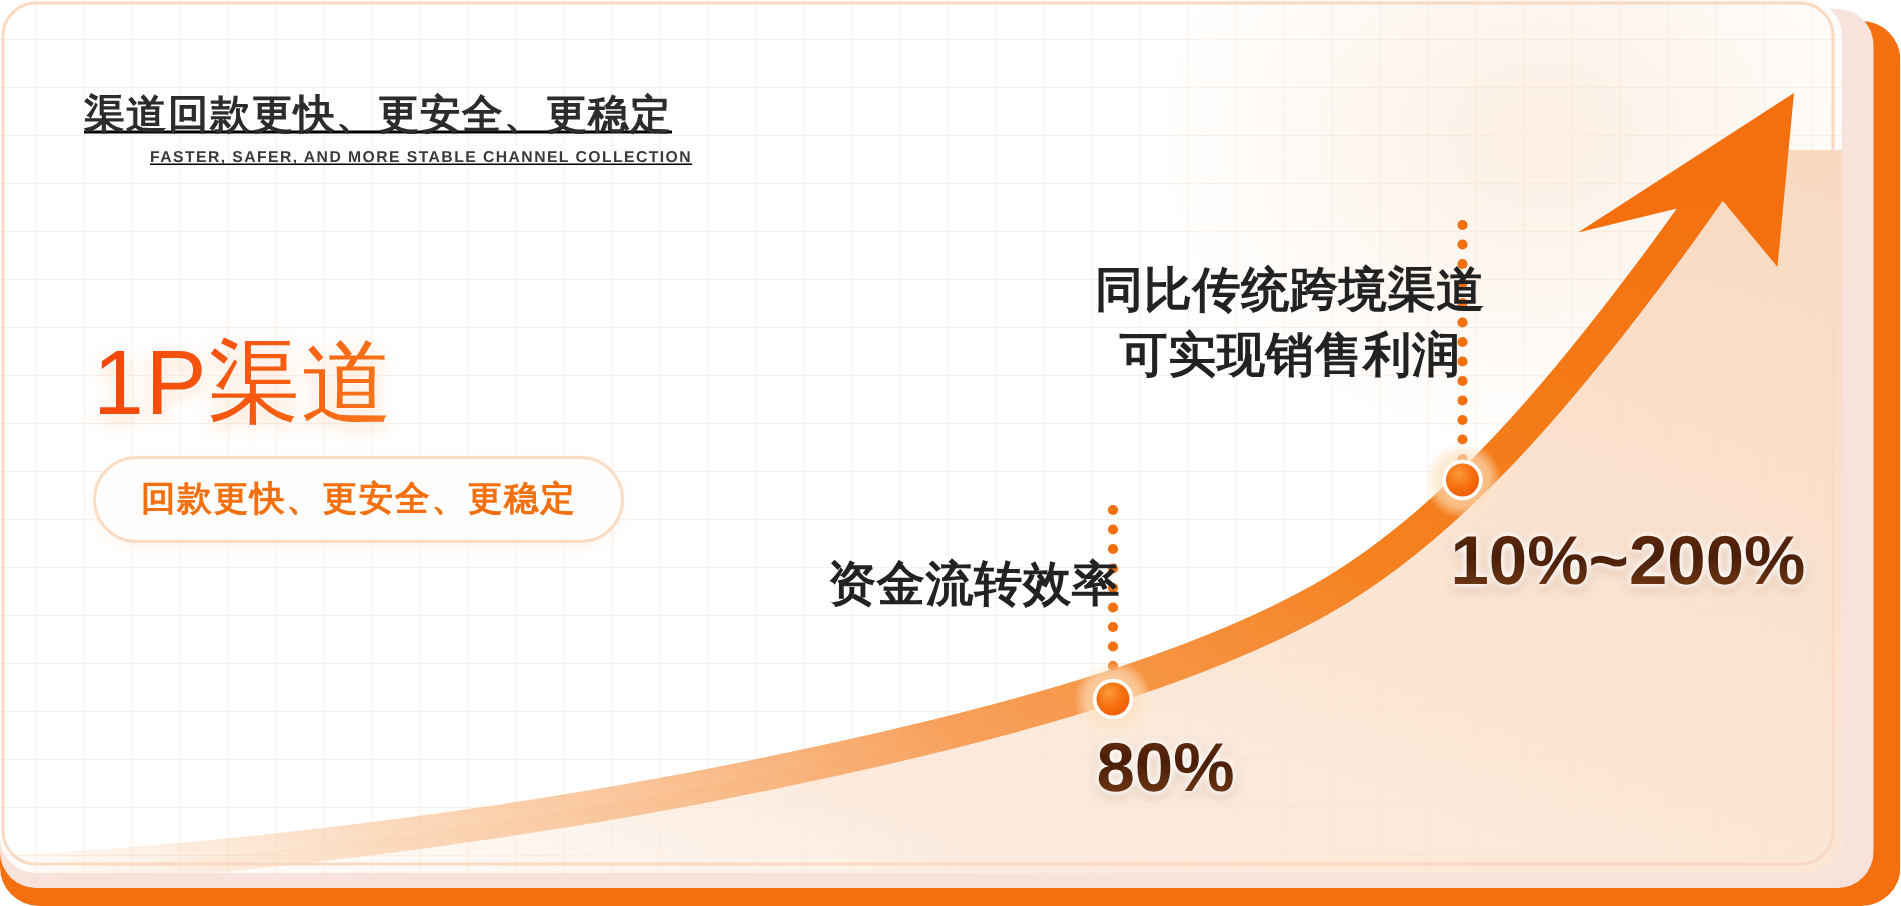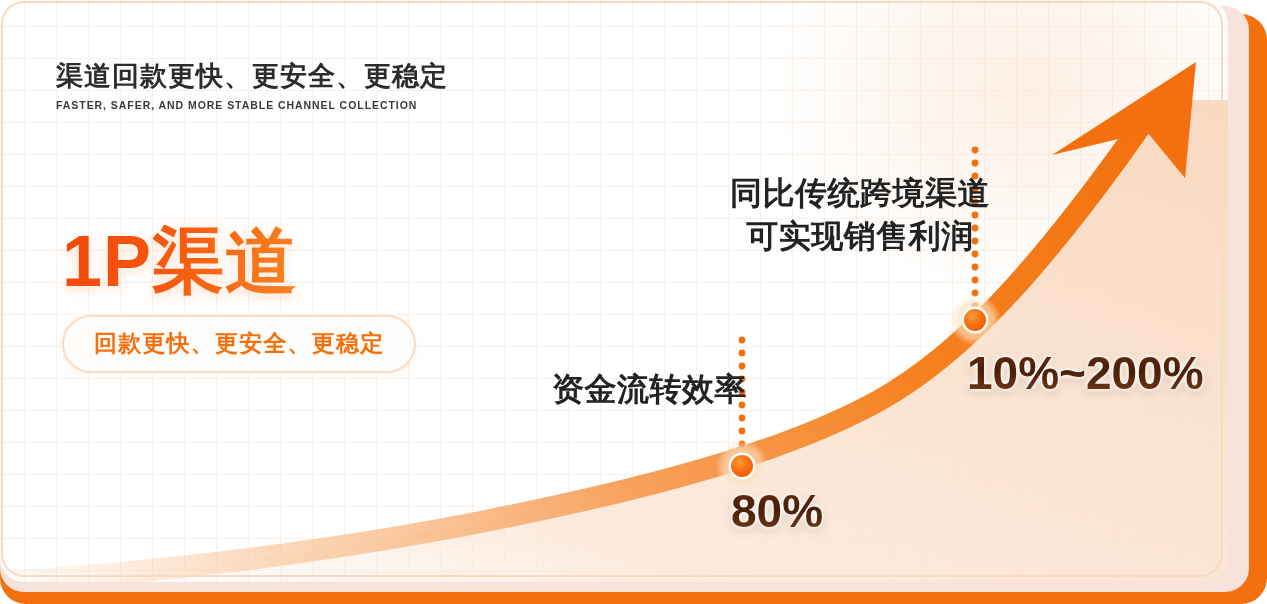--- a/index.html
+++ b/index.html
@@ -42,34 +42,34 @@
   }
   
   .wash{
     position:absolute;right:-60px;top:-120px;width:520px;height:420px;
     background:radial-gradient(closest-side,rgba(250,226,205,.55),rgba(250,226,205,0));
   }
 
   .chart-svg{position:absolute;left:0;top:0;width:1228px;height:582px;}
 
   
-  .header{position:absolute;left:56px;top:60px;}
+  .header{position:absolute;left:56px;top:60px;text-decoration:underline;}
   .header .h-cn{
     font-size:27px;font-weight:bold;color:#2c2c2c;letter-spacing:1px;
     line-height:1.2;white-space:nowrap;
   }
   .header .h-en{
     margin-top:7px;font-size:10.5px;font-weight:bold;color:#3a3a3a;
-    letter-spacing:.95px;white-space:nowrap;
+    letter-spacing:.95px;white-space:nowrap;margin-left:44px;
   }
 
   
   .brand{position:absolute;left:62px;top:225px;}
   .brand-title{
-    font-size:72px;font-weight:bold;line-height:1;letter-spacing:1px;
+    font-size:61px;font-weight:normal;line-height:1;letter-spacing:1px;
     white-space:nowrap;
     background:linear-gradient(100deg,#F4450A 0%,#F75C10 34%,#FA8420 68%,#FC9A2A 100%);
     -webkit-background-clip:text;background-clip:text;color:transparent;
     filter:drop-shadow(0 0 3px #ffffff) drop-shadow(0 3px 5px rgba(244,112,20,.22));
   }
   .brand-pill{
     margin-top:18px;display:inline-block;
     padding:11px 30px 12px 30px;
     background:#FFFDFB;border:2px solid #FBDCC2;border-radius:999px;
     box-shadow:0 3px 8px rgba(244,112,20,.07);

